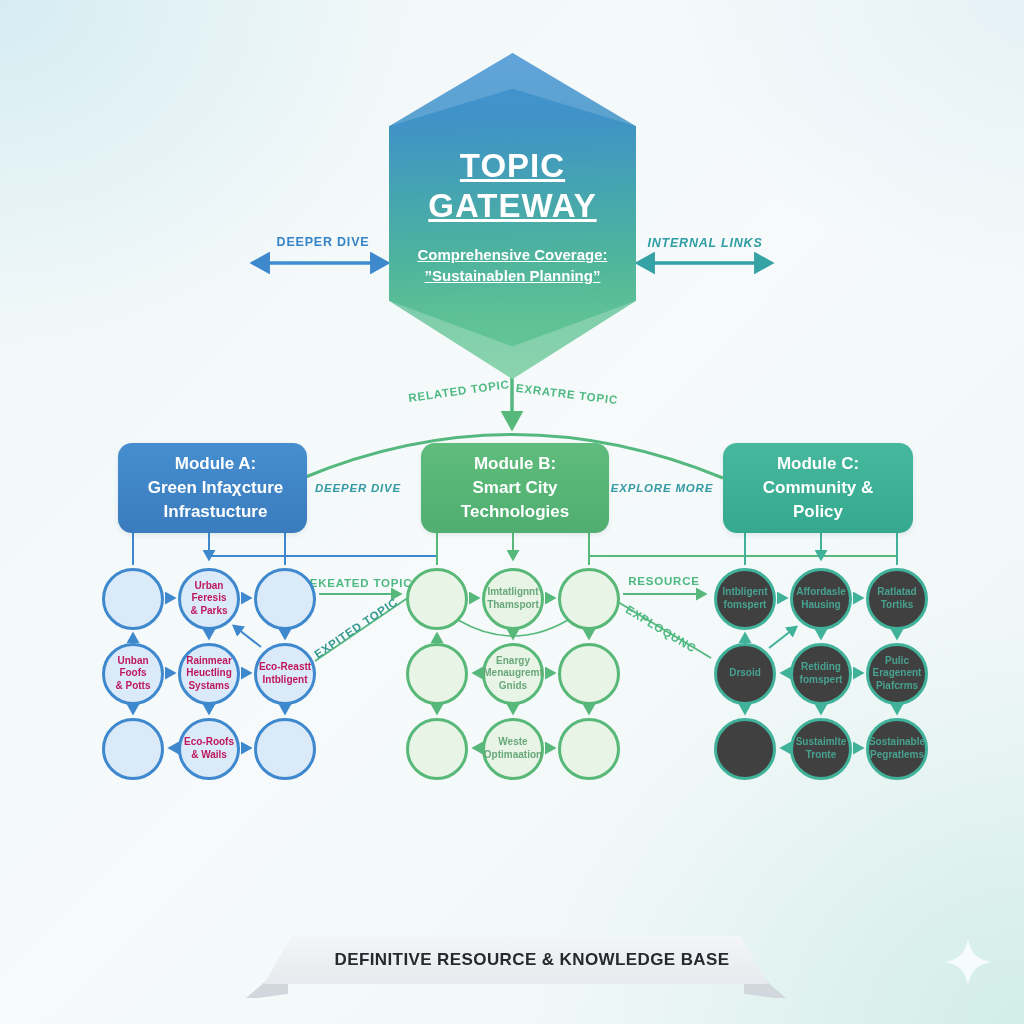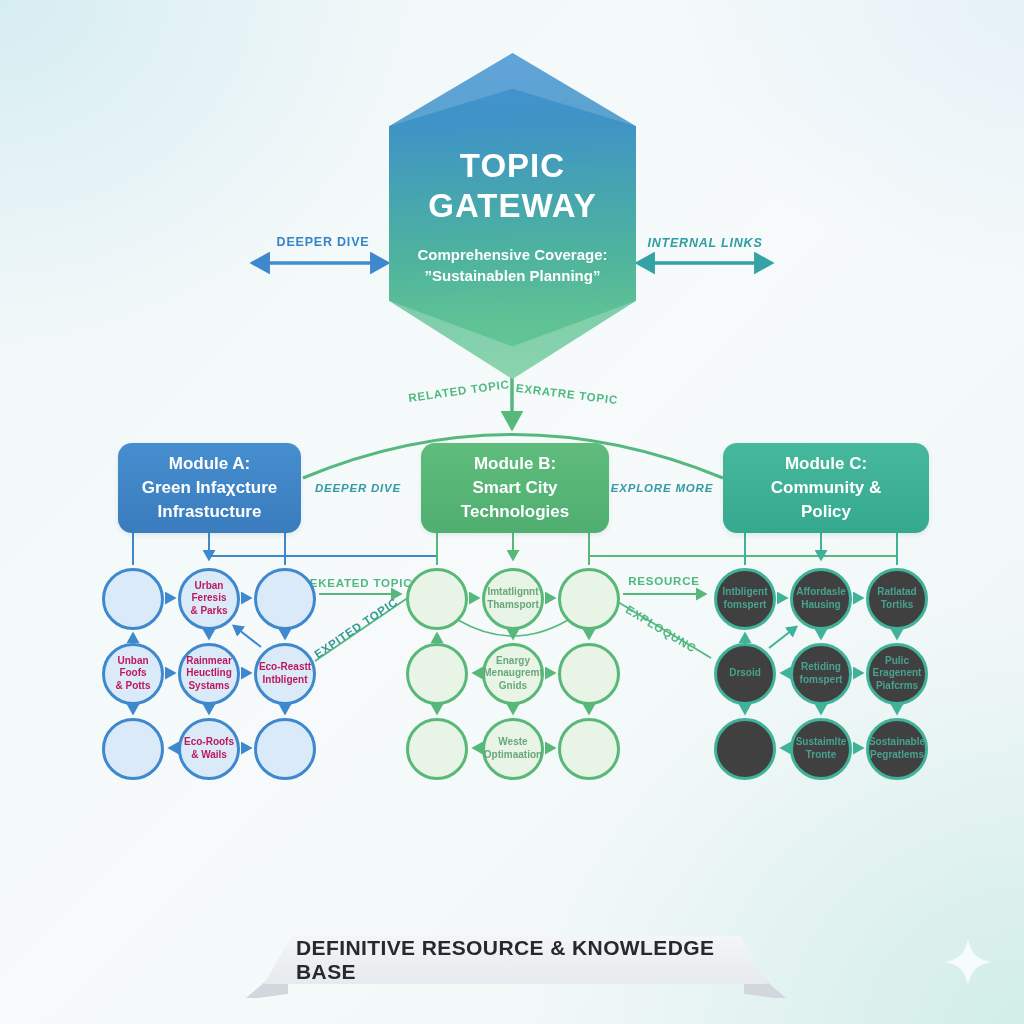--- a/index.html
+++ b/index.html
@@ -14,41 +14,41 @@
   }
   .stage{position:relative;width:1024px;height:1024px;}
   svg.layer{position:absolute;left:0;top:0;}
 
   
   .hexagon{
     position:absolute;left:389px;top:53px;width:247px;height:326px;
     clip-path:polygon(50% 0,100% 22.5%,100% 76%,50% 100%,0 76%,0 22.5%);
     background:linear-gradient(178deg,#4593d6 0%,#3f93c6 22%,#47a7ad 46%,#4fb49d 63%,#5fc295 82%,#6cc997 100%);
     display:flex;flex-direction:column;align-items:center;justify-content:center;
-    text-align:center;color:#fff;
+    text-align:center;color:#fff;text-decoration:underline;
   }
   .hexagon::before{content:"";position:absolute;inset:0;
     clip-path:polygon(0 22.5%,50% 0,100% 22.5%,50% 11%);
     background:rgba(255,255,255,.15);}
   .hexagon::after{content:"";position:absolute;inset:0;
     clip-path:polygon(0 76%,50% 90%,100% 76%,50% 100%);
     background:rgba(255,255,255,.22);}
   .hex-title{font-size:33px;font-weight:700;line-height:1.2;letter-spacing:1px;white-space:pre-line;margin-bottom:20px;z-index:1;}
   .hex-sub{font-size:15px;font-weight:600;line-height:1.35;white-space:pre-line;z-index:1;}
 
   
   .module-box{
     position:absolute;top:443px;height:90px;border-radius:14px;
     display:flex;align-items:center;justify-content:center;text-align:center;
     color:#fff;font-weight:700;font-size:17px;line-height:1.4;white-space:pre-line;
     box-shadow:0 2px 5px rgba(40,80,90,.10);
   }
-  .box-a{left:118px;width:183px;background:linear-gradient(180deg,#468ecf,#3a7cbe);}
+  .box-a{left:118px;width:183px;background:linear-gradient(180deg,#468ecf,#3a7cbe);padding-left:6px;}
   .box-b{left:421px;width:188px;background:linear-gradient(180deg,#5fbc7c,#4fae70);}
-  .box-c{left:723px;width:206px;background:linear-gradient(180deg,#46b89d,#35a98f);}
+  .box-c{left:723px;width:190px;background:linear-gradient(180deg,#46b89d,#35a98f);}
 
   
   .grid{position:absolute;display:grid;grid-template-columns:repeat(3,76px);grid-template-rows:repeat(3,75px);place-items:center;}
   .grid-a{left:95px;top:561px;}
   .grid-b{left:399px;top:561px;}
   .grid-c{left:707px;top:561px;}
   .node{width:62px;height:62px;border-radius:50%;box-sizing:border-box;
     display:flex;align-items:center;justify-content:center;text-align:center;}
   .grid-a .node{border:3px solid #3e88cd;background:#dbeaf9;color:#be185d;}
   .grid-b .node{border:3px solid #58b877;background:#e7f4e6;color:#69a87a;}
@@ -61,21 +61,21 @@
   .lbl-blue{color:#3583c8;font-size:12.5px;}
   .lbl-teal{color:#349aa4;font-style:italic;}
   .lbl-green{color:#4eb981;}
   .lbl-tealgreen{color:#379a92;}
 
   
   .banner-main{position:absolute;left:264px;top:936px;width:504px;height:48px;
     background:linear-gradient(180deg,#f3f5f7,#e7eaee);
     clip-path:polygon(5.5% 0,94.5% 0,100% 100%,0 100%);
     display:flex;align-items:center;justify-content:center;}
-  .banner-text{font-size:21px;font-weight:700;color:#26292d;letter-spacing:.4px;margin-left:32px;}
+  .banner-text{font-size:17px;font-weight:700;color:#26292d;letter-spacing:.4px;margin-left:32px;}
   .banner-tail{position:absolute;top:962px;width:42px;height:36px;background:#d2d7dd;}
   .tail-left{left:246px;clip-path:polygon(0 100%,100% 0,100% 88%,30% 100%);}
   .tail-right{left:744px;clip-path:polygon(0 0,100% 100%,70% 100%,0 88%);}
 
   .sparkle{position:absolute;left:938px;top:932px;}
 </style>
 </head>
 <body>
 
 <div class="stage">

